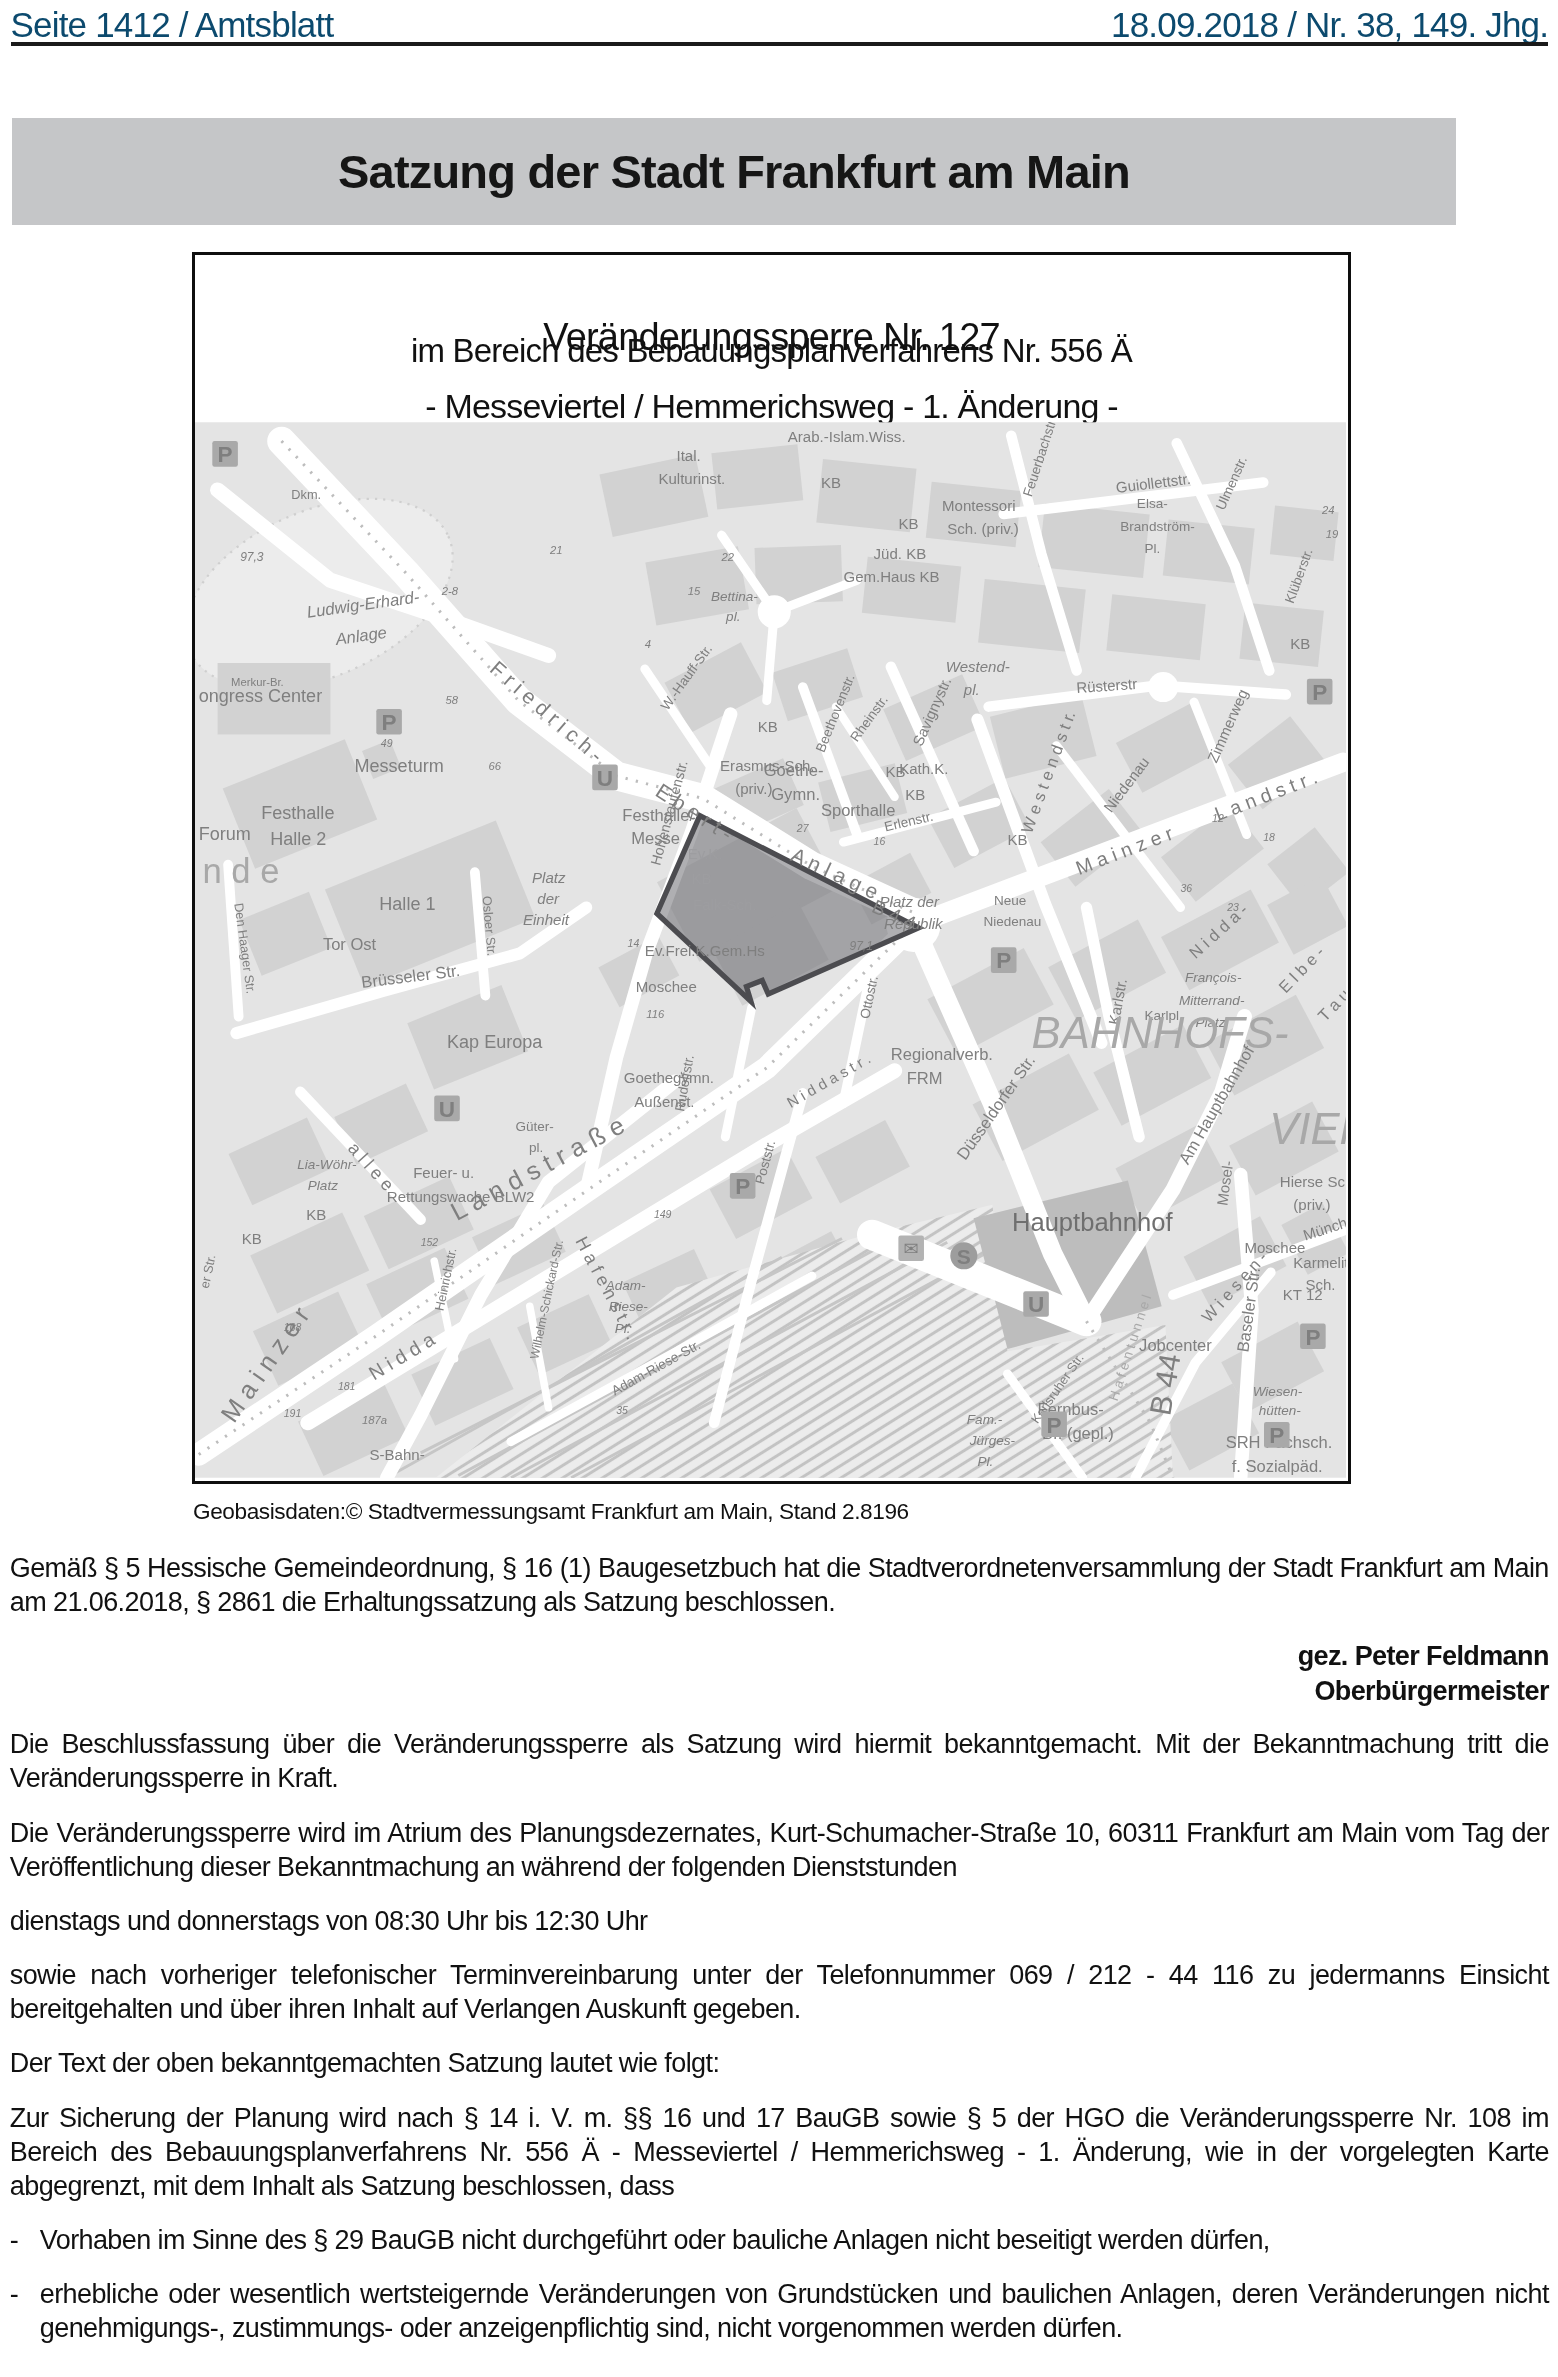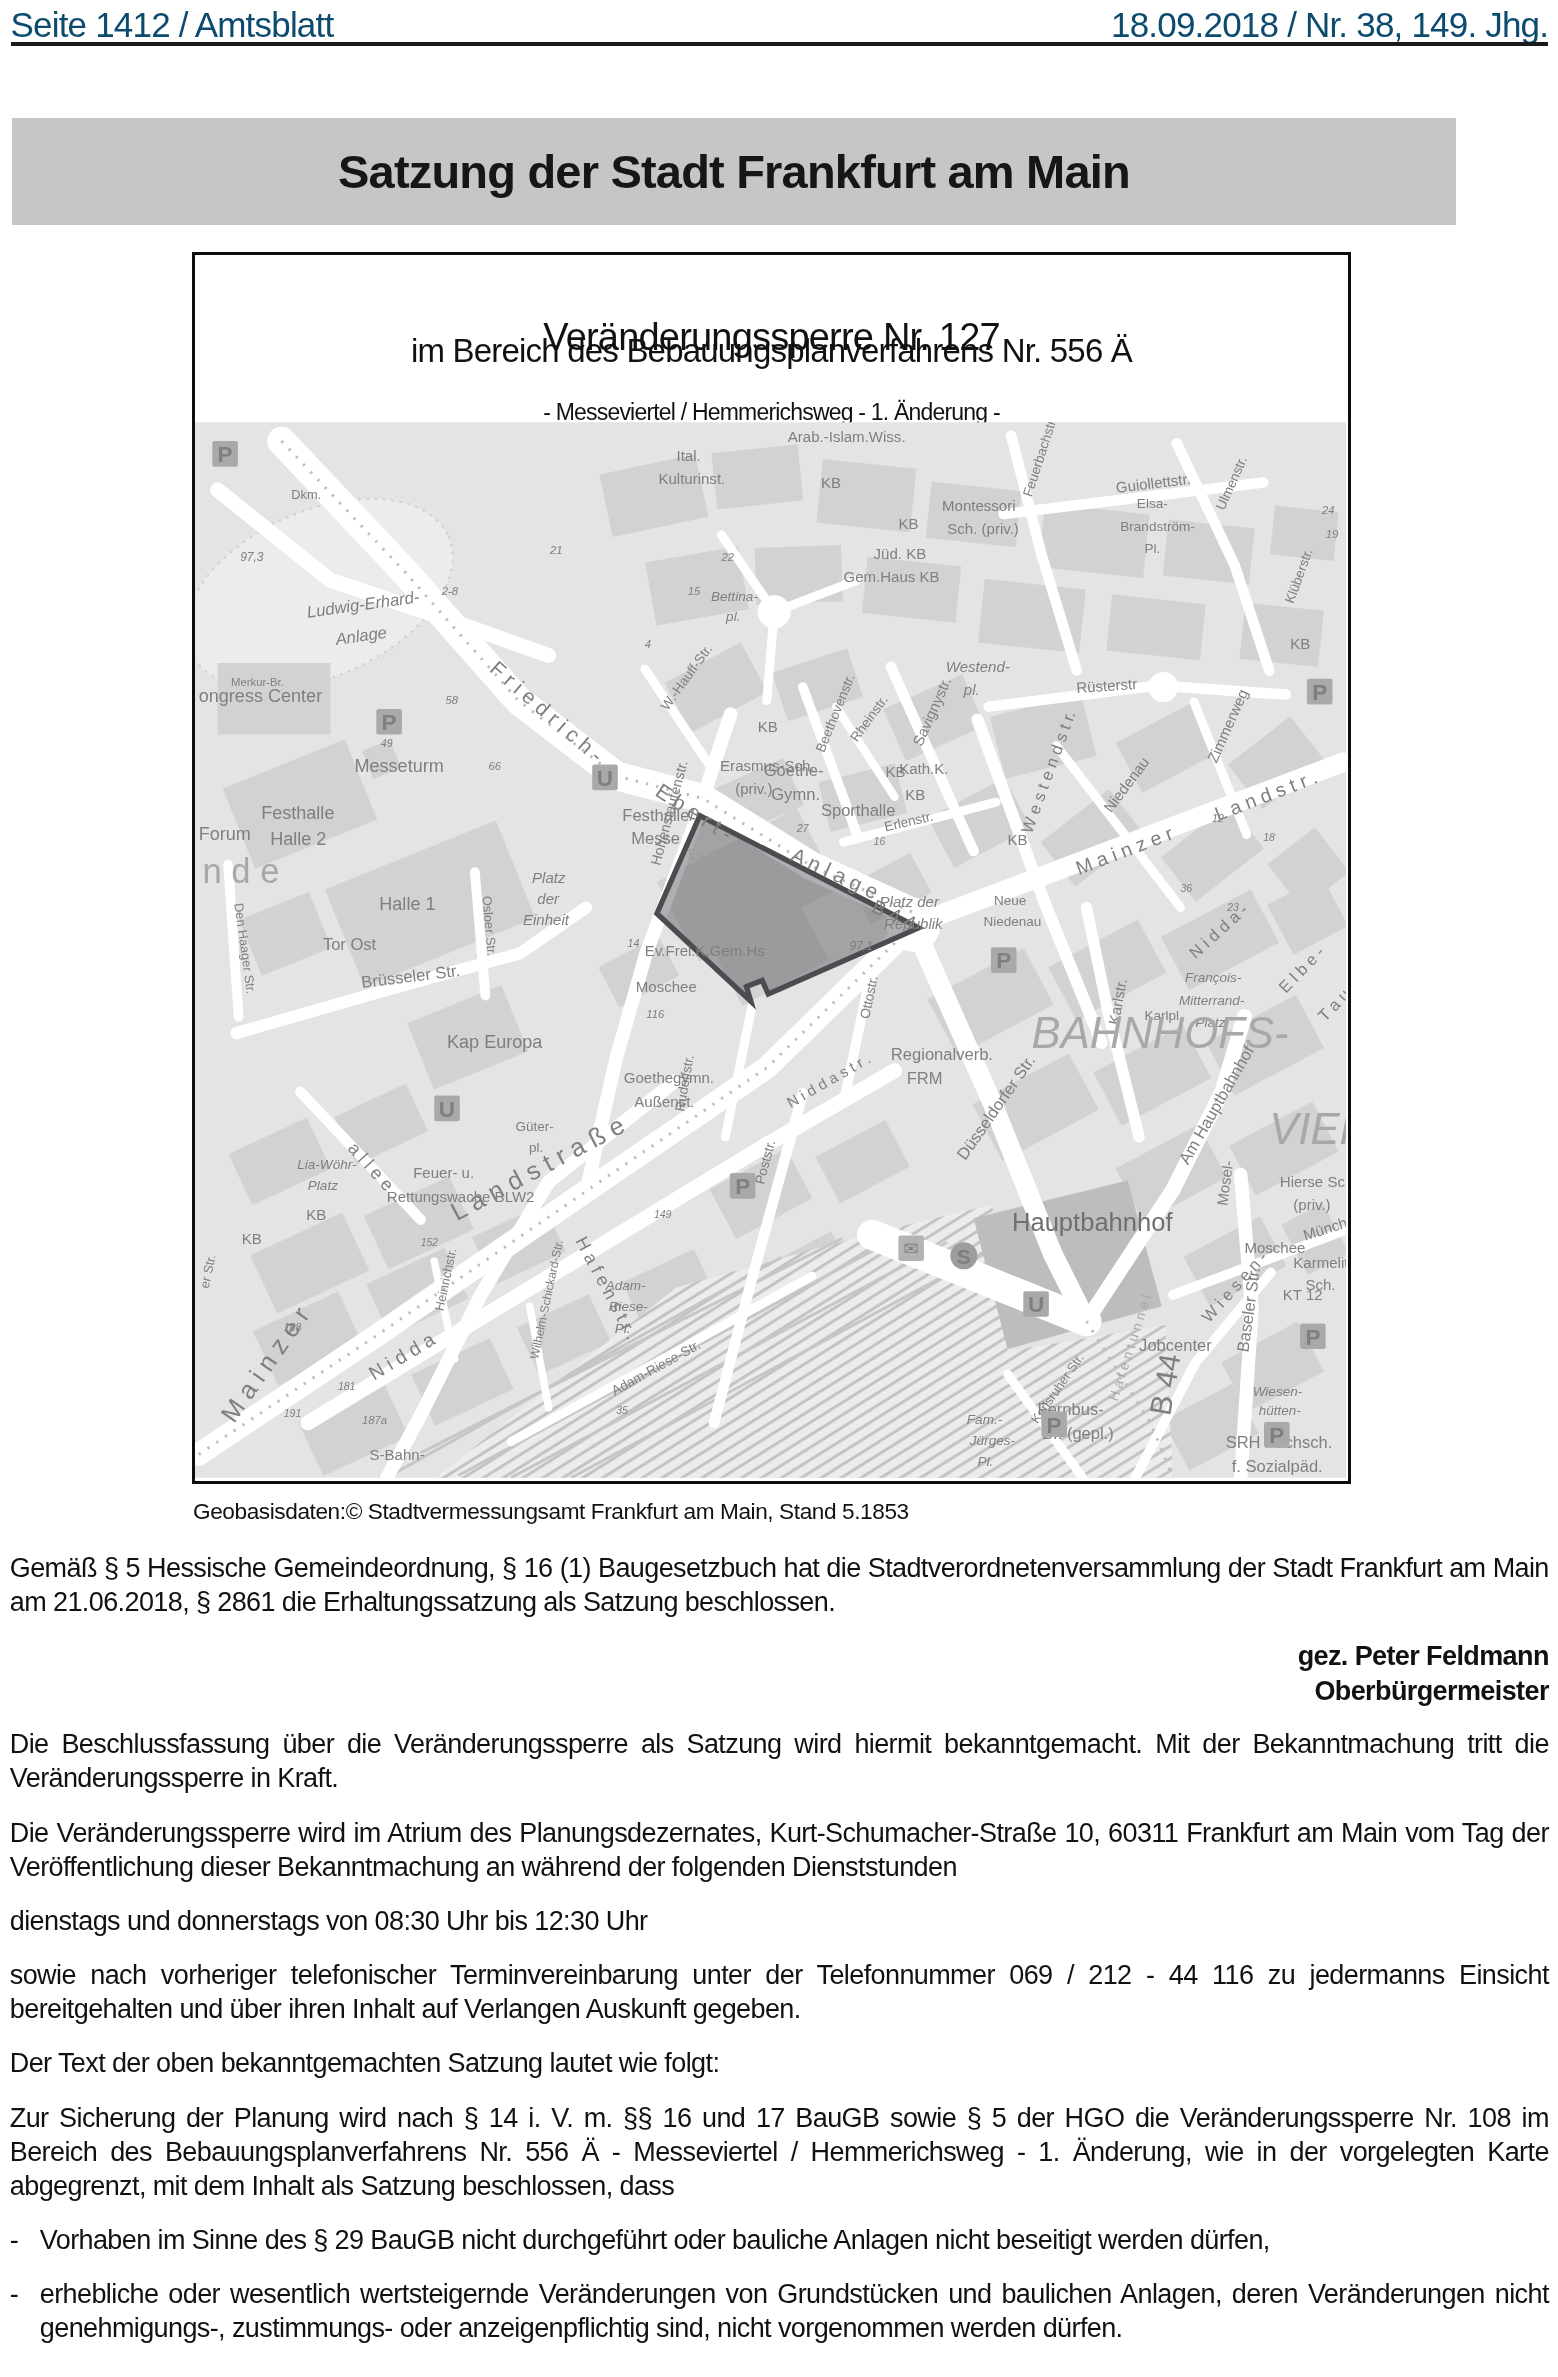--- a/index.html
+++ b/index.html
@@ -13,21 +13,21 @@
   .rule{position:absolute;top:42px;left:10.5px;right:9.8px;height:3.8px;background:#1a1a1a;}
   
   .banner{position:absolute;left:12px;top:118px;width:1444px;height:107px;background:#c5c6c8;
           display:flex;align-items:center;justify-content:center;}
   .banner span{font-size:47px;font-weight:bold;letter-spacing:-0.8px;color:#161616;}
   
   .notice{position:absolute;left:192px;top:252px;width:1159px;height:1232px;border:3.8px solid #0e0e0e;
           box-sizing:border-box;background:#fff;}
   .notice .t1{position:absolute;top:21px;left:0;width:100%;text-align:center;font-size:38px;letter-spacing:-0.8px;color:#111;margin-top:40px;}
   .notice .t2{position:absolute;top:77px;left:0;width:100%;text-align:center;font-size:33px;letter-spacing:-0.8px;color:#111;}
-  .notice .t3{position:absolute;top:144px;left:0;width:100%;text-align:center;font-size:23px;letter-spacing:-0.8px;color:#111;}
+  .notice .t3{position:absolute;top:132px;left:0;width:100%;text-align:center;font-size:34px;letter-spacing:-0.8px;color:#111;}
   .mapwrap{position:absolute;left:0;top:167px;width:1151px;height:1056px;}
   svg text{font-family:"Liberation Sans",sans-serif;fill:#7f7f7f;}
   svg text.i{font-style:italic;}
   svg text.lt{fill:#a8a8a8;}
   svg text.lt2{fill:#9d9da0;}
   svg text.dk{fill:#6f6f6f;}
   
   .caption{position:absolute;left:193px;top:1499px;font-size:22.6px;letter-spacing:-0.4px;color:#111;}
   
   .bodytext{position:absolute;left:9.8px;top:1551px;width:1539px;font-size:27px;line-height:34px;
@@ -376,21 +376,21 @@
         <rect x="1101" y="1155" width="34" height="34" rx="3" fill="#a9a9a9"></rect>
         <text x="1118" y="1183" font-size="30" text-anchor="middle" font-weight="bold" fill="#ffffff">U</text>
         <circle cx="1022" cy="1108" r="18" fill="#9d9d9d"></circle>
         <text x="1022" y="1119" font-size="28" text-anchor="middle" font-weight="bold" fill="#ffffff">S</text>
         <rect x="935" y="1081" width="34" height="34" rx="3" fill="#b3b3b3"></rect>
         <text x="952" y="1107" font-size="24" text-anchor="middle" fill="#ffffff">✉</text>
       </svg>
   </div>
 </div>
 
-<div class="caption">Geobasisdaten:© Stadtvermessungsamt Frankfurt am Main, Stand 5.1853</div>
+<div class="caption">Geobasisdaten:© Stadtvermessungsamt Frankfurt am Main, Stand 2.8196</div>
 
 <div class="bodytext" id="bodytext">
     <p>Gemäß § 5 Hessische Gemeindeordnung, § 16 (1) Baugesetzbuch hat die Stadtverordnetenversammlung der Stadt Frankfurt am Main am 21.06.2018, § 2861 die Erhaltungssatzung als Satzung beschlossen.</p>
     <div class="sig">
       <div>gez. Peter Feldmann</div>
       <div>Oberbürgermeister</div>
     </div>
     <p>Die Beschlussfassung über die Veränderungssperre als Satzung wird hiermit bekanntgemacht. Mit der Bekanntmachung tritt die Veränderungssperre in Kraft.</p>
     <p>Die Veränderungssperre wird im Atrium des Planungsdezernates, Kurt-Schumacher-Straße 10, 60311 Frankfurt am Main vom Tag der Veröffentlichung dieser Bekanntmachung an während der folgenden Dienststunden</p>
     <p>dienstags und donnerstags von 08:30 Uhr bis 12:30 Uhr</p>

